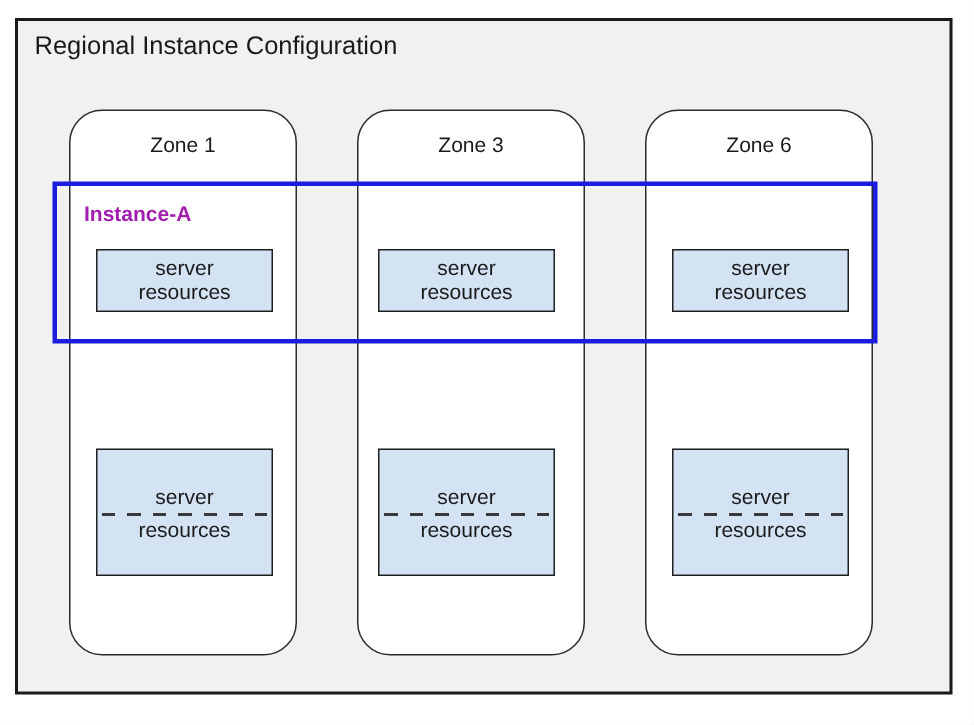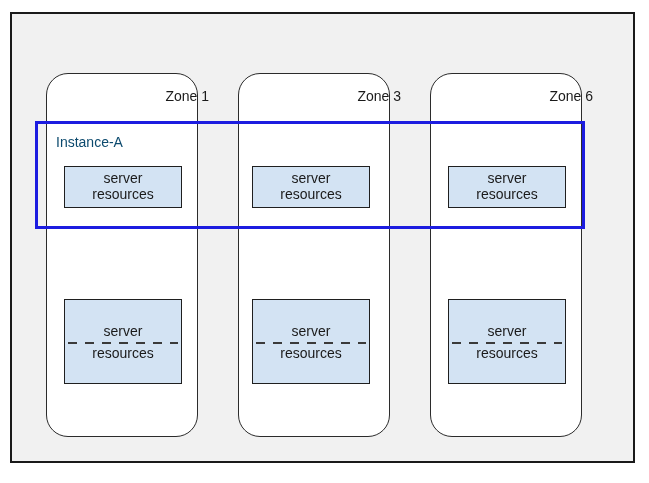--- a/index.html
+++ b/index.html
@@ -42,43 +42,43 @@
     background: #ffffff;
     border: 1px solid #2b2b2b;
     border-radius: 22px;
   }
   .zone-1 { left: 46px; }
   .zone-2 { left: 238px; }
   .zone-3 { left: 430px; }
   .zone-label {
     position: absolute;
     top: 14px;
-    left: 12px;
+    left: 0;
     width: 100%;
-    text-align: right;
+    text-align: center;
     font-size: 14px;
     color: #1a1a1a;
   }
   .instance {
     position: absolute;
     left: 35px;
     width: 550px;
     box-sizing: border-box;
     border: 3px solid #1c1ce0;
     background: transparent;
   }
   .instance-a { top: 121px; height: 108px; }
   .instance-b { top: 255px; height: 146px; }
   .instance-label {
     position: absolute;
     left: 18px;
     top: 10px;
     font-size: 14px;
-    font-weight: normal;
-    color: #0c4a6e;
+    font-weight: bold;
+    color: #a21caf;
     white-space: nowrap;
   }
   .sbox {
     position: absolute;
     width: 118px;
     box-sizing: border-box;
     background: #d3e3f3;
     border: 1px solid #1f1f1f;
     font-size: 14px;
     color: #1a1a1a;
@@ -118,20 +118,21 @@
     height: 2px;
     background: repeating-linear-gradient(90deg, #3a3a3a 0 9px, transparent 9px 17px);
   }
 </style>
 </head>
 <body>
 
 <div class="canvas">
   <div class="region"></div>
 
+  <div class="title">Regional Instance Configuration</div>
 
   <div class="zone zone-1">
     <div class="zone-label">Zone 1</div>
   </div>
   <div class="zone zone-2">
     <div class="zone-label">Zone 3</div>
   </div>
   <div class="zone zone-3">
     <div class="zone-label">Zone 6</div>
   </div>

